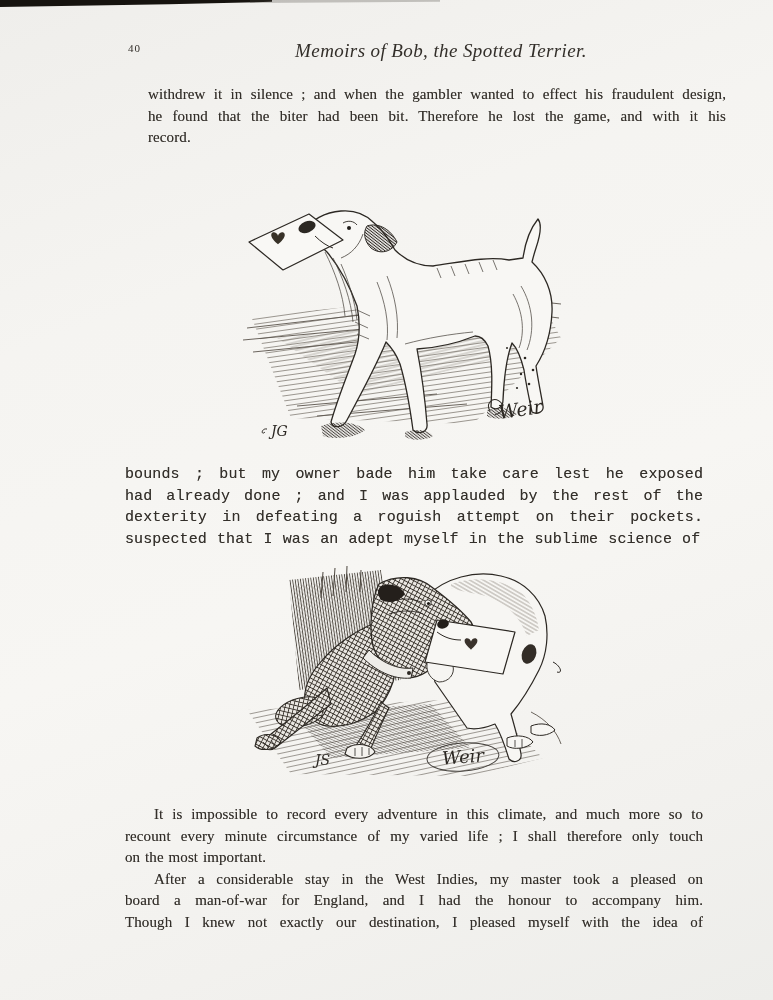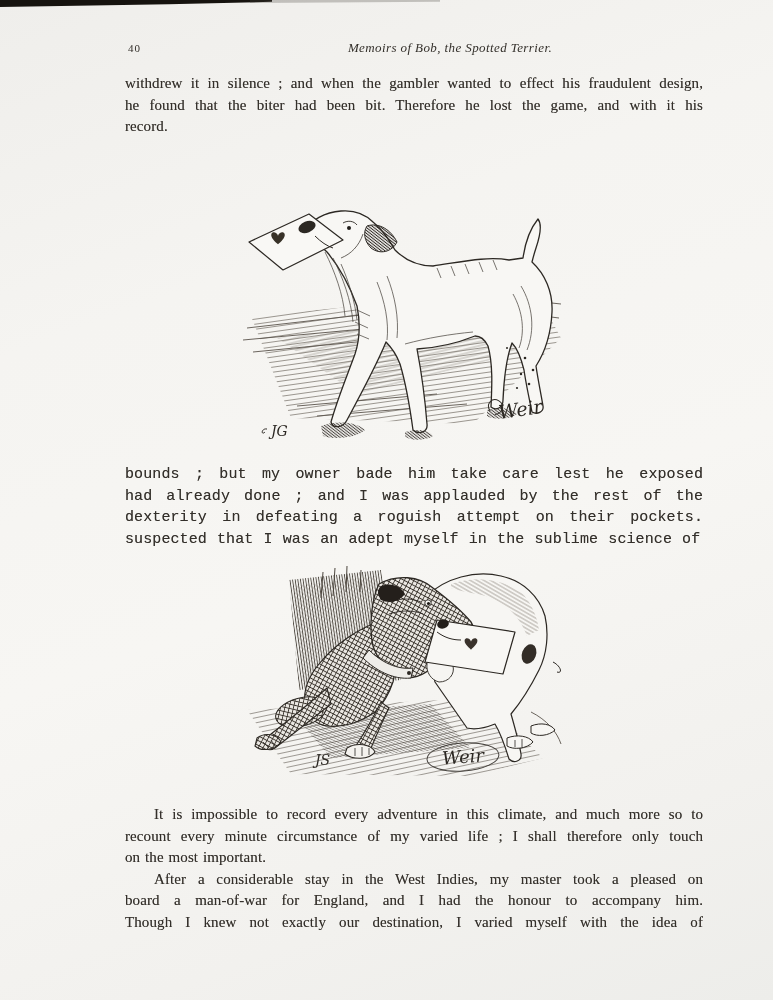--- a/index.html
+++ b/index.html
@@ -8,25 +8,25 @@
     background:linear-gradient(160deg,#efeeeb 0%,#f5f4f1 28%,#f7f6f3 55%,#f2f1ee 82%,#ededea 100%);
     font-family:"Liberation Serif","DejaVu Serif",serif;
     color:#332f2a;
   }
   .scan-strip{position:absolute;top:0;left:0;width:272px;height:7px;background:#16130f;
     clip-path:polygon(0 0,100% 0,100% 26%,62% 62%,0 100%);}
   .scan-strip-fade{position:absolute;top:0;left:250px;width:190px;height:3px;background:rgba(70,64,56,.28);
     clip-path:polygon(0 0,100% 0,100% 55%,0 100%);}
   .header{position:absolute;top:40px;left:125px;width:578px;height:26px;}
   .pagenum{position:absolute;left:3px;top:2px;font-size:11px;letter-spacing:1px;}
-  .running-title{position:absolute;left:17px;top:0;width:100%;text-align:center;padding-left:38px;box-sizing:border-box;
-    font-style:italic;font-size:13px;letter-spacing:.4px;}
+  .running-title{position:absolute;left:8px;top:0;width:100%;text-align:center;padding-left:38px;box-sizing:border-box;
+    font-style:italic;font-size:19px;letter-spacing:.4px;}
   .textblock{position:absolute;left:125px;width:578px;font-size:15px;line-height:21.6px;
     text-shadow:0 0 .5px rgba(51,47,42,.5);word-spacing:1px;letter-spacing:.1px;}
-  #block_a{top:73px;}
+  #block_a{top:84px;margin-left:23px;}
   #block_b{top:464px;font-family:Liberation Mono, monospace;}
   #block_c{top:804px;}
   .para{margin:0;}
   .para.ind .tline:first-child{text-indent:29px;}
   .tline{height:21.6px;overflow:hidden;text-align:left;}
   .tline.jst{text-align:justify;text-align-last:justify;}
   .engraving{position:absolute;}
   #engraving-1{left:237px;top:198px;}
   #engraving-2{left:231px;top:562px;}
   svg{display:block;}
@@ -256,16 +256,16 @@
 
   <div id="block_c" class="textblock">
       <div class="para ind">
         <div class="tline jst">It is impossible to record every adventure in this climate, and much more so to</div>
         <div class="tline jst">recount every minute circumstance of my varied life ; I shall therefore only touch</div>
         <div class="tline">on the most important.</div>
       </div>
       <div class="para ind">
         <div class="tline jst">After a considerable stay in the West Indies, my master took a pleased on</div>
         <div class="tline jst">board a man-of-war for England, and I had the honour to accompany him.</div>
-        <div class="tline jst">Though I knew not exactly our destination, I varied myself with the idea of</div>
+        <div class="tline jst">Though I knew not exactly our destination, I pleased myself with the idea of</div>
       </div>
     </div>
 </div>
 
 </body></html>

